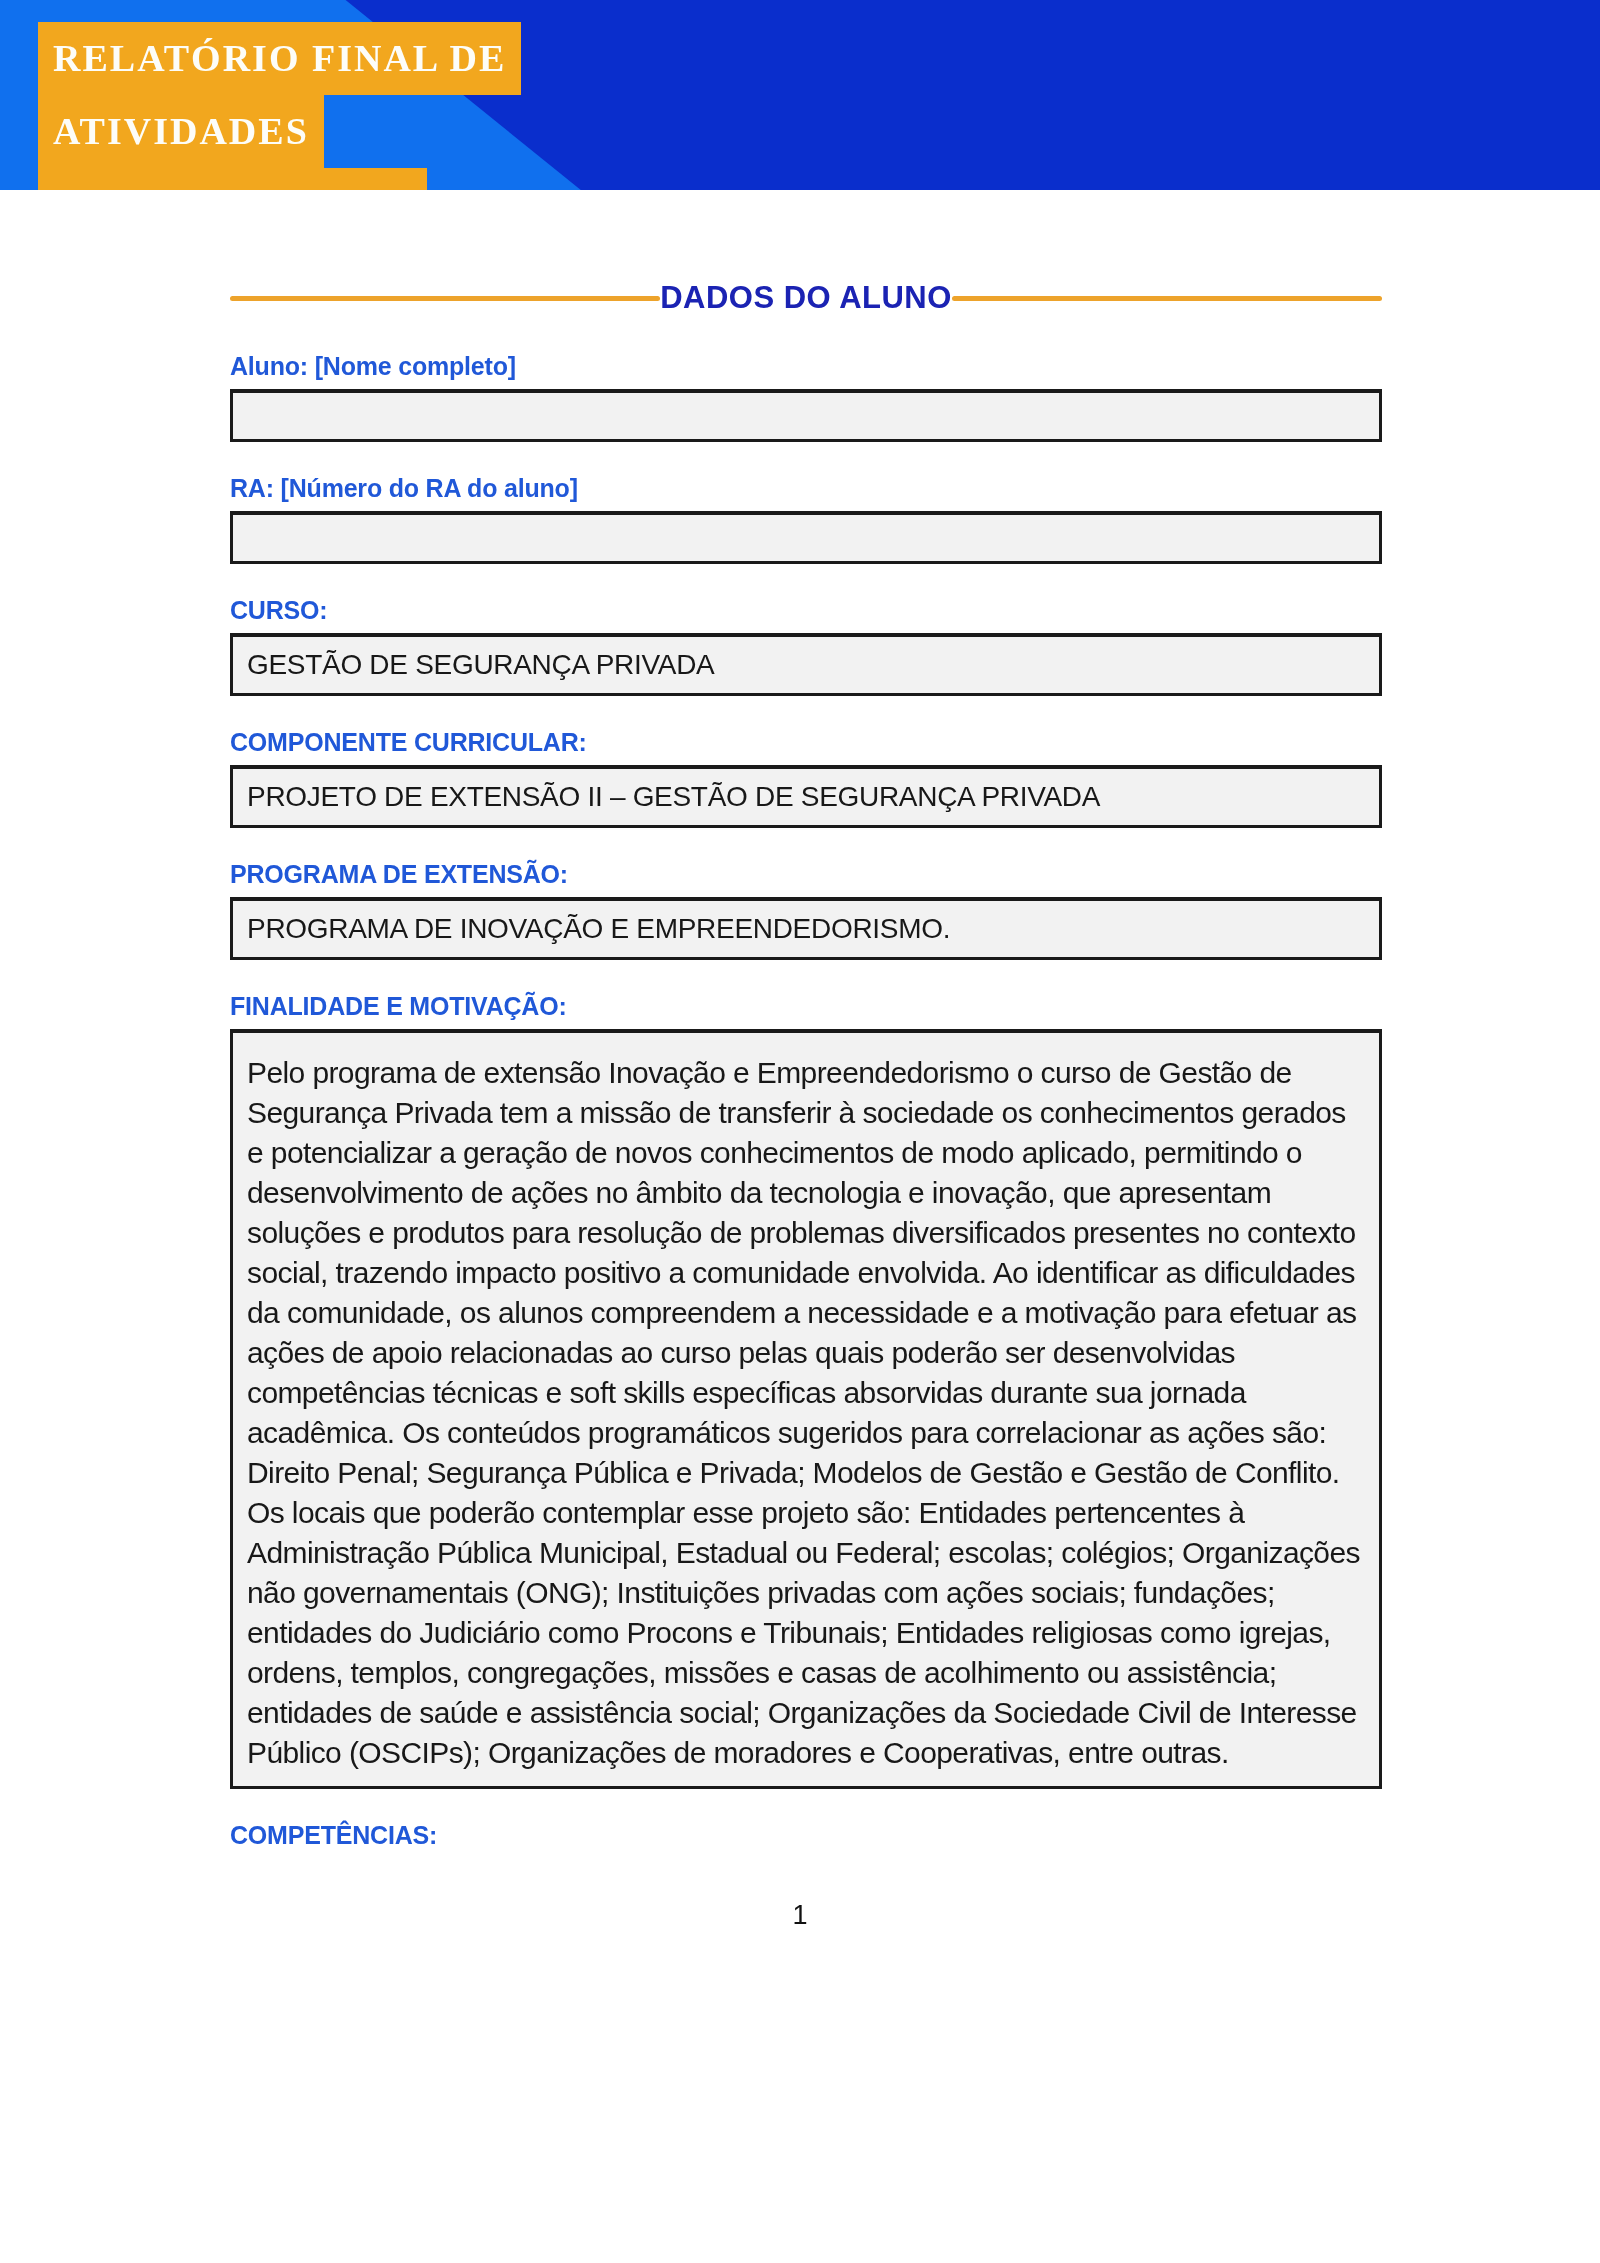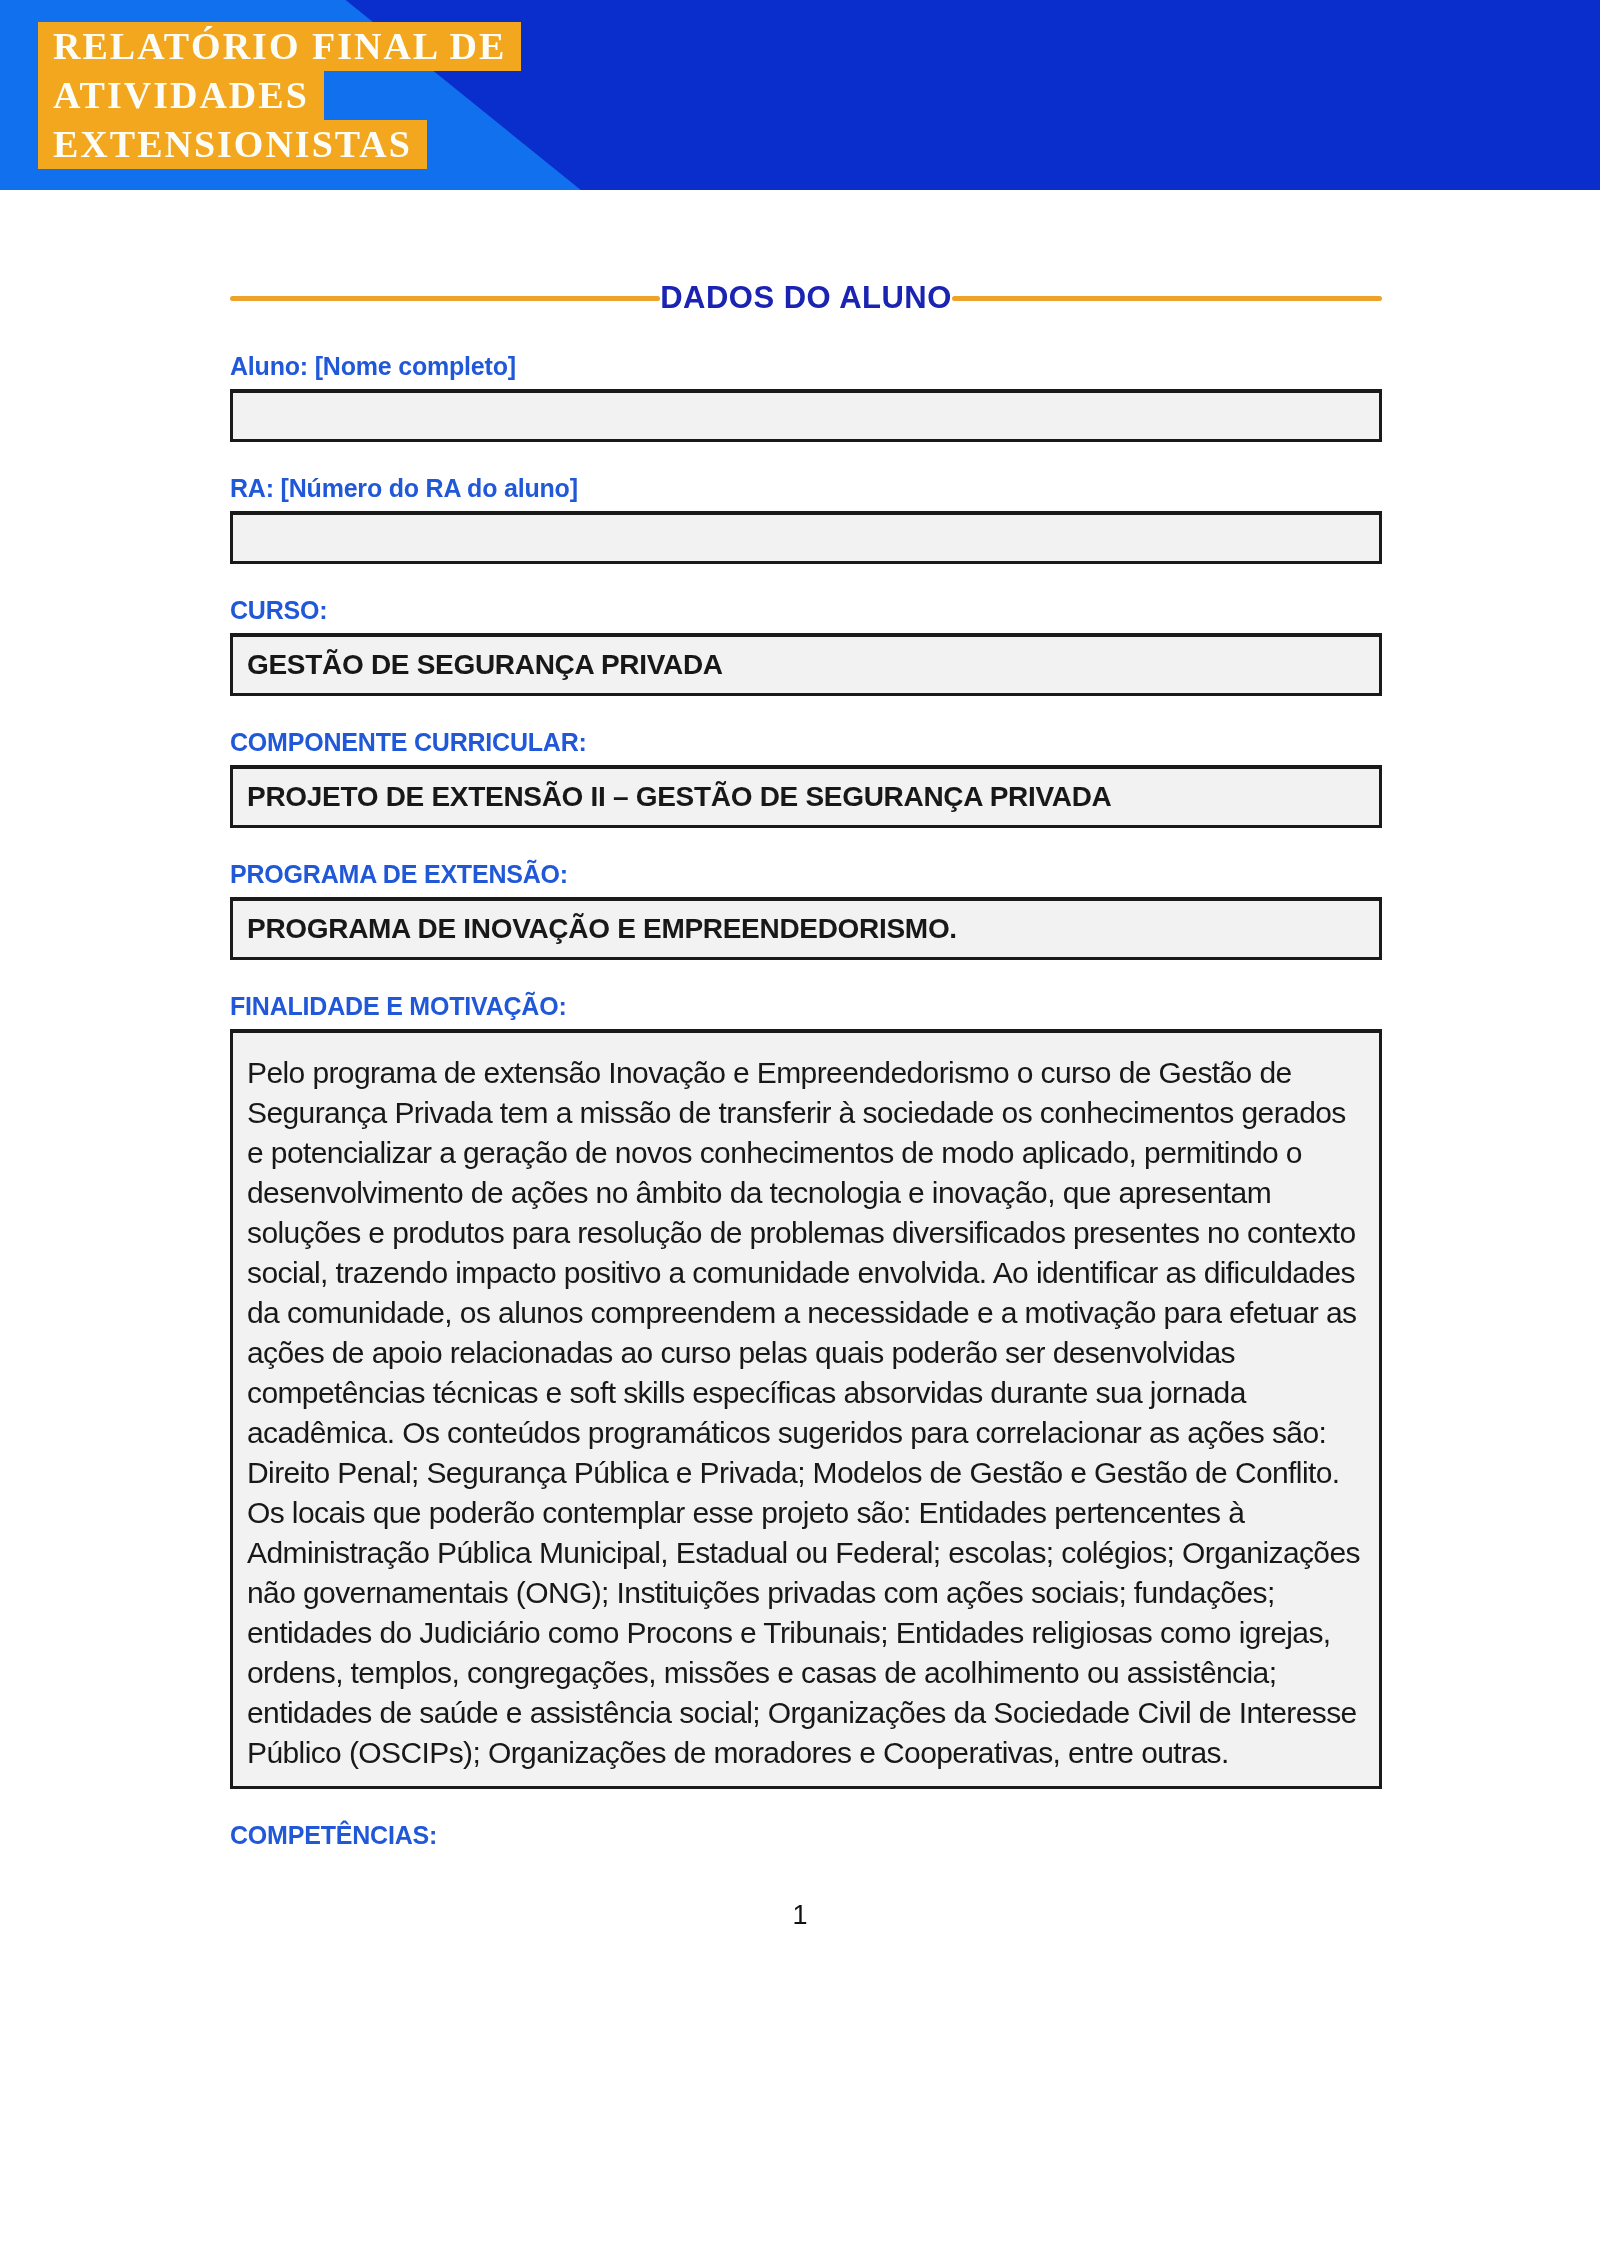--- a/index.html
+++ b/index.html
@@ -23,21 +23,21 @@
   
   .banner{position:relative;width:1600px;height:190px;background:var(--blue-light);overflow:hidden;}
   .banner-dark{
     position:absolute;inset:0;background:var(--blue-dark);
     clip-path:polygon(21.6% 0,100% 0,100% 100%,36.3% 100%);
   }
   .banner-title{position:absolute;left:38px;top:22px;z-index:2;}
   .banner-line{
     display:table;background:var(--orange);color:#fdfdf8;
     font-family:"Liberation Serif","DejaVu Serif",serif;font-weight:700;
-    font-size:38px;line-height:49px;padding:0 15px;letter-spacing:2px;
+    font-size:38px;line-height:49px;padding:12px 15px;letter-spacing:2px;
     white-space:nowrap;
   }
 
   
   .content{margin-left:230px;width:1152px;}
 
   .title-row{display:flex;align-items:center;margin-top:90px;height:36px;}
   .title-rule{flex:1;height:5px;background:var(--orange-line);border-radius:3px;}
   .section-title{
     color:var(--title-blue);font-weight:700;font-size:31px;letter-spacing:.5px;
@@ -51,21 +51,21 @@
     margin-bottom:8px;letter-spacing:-0.2px;
   }
   .box{
     background:var(--box-bg);
     border:3px solid var(--box-border);
     border-top-width:4px;
     width:100%;
   }
   .box-empty{height:53px;}
   .box-value{
-    padding:5px 14px;font-weight:700;font-size:28px;line-height:46px;
+    padding:5px 14px;font-weight:400;font-size:28px;line-height:46px;
     letter-spacing:-0.3px;white-space:nowrap;overflow:hidden;
   }
   .box-paragraph{
     padding:20px 14px 13px;font-size:30px;line-height:40px;letter-spacing:-0.6px;
   }
   .box-paragraph p{margin:0;}
 
   .page-number{
     margin-top:50px;text-align:center;font-size:27px;font-weight:400;color:#111;
   }

